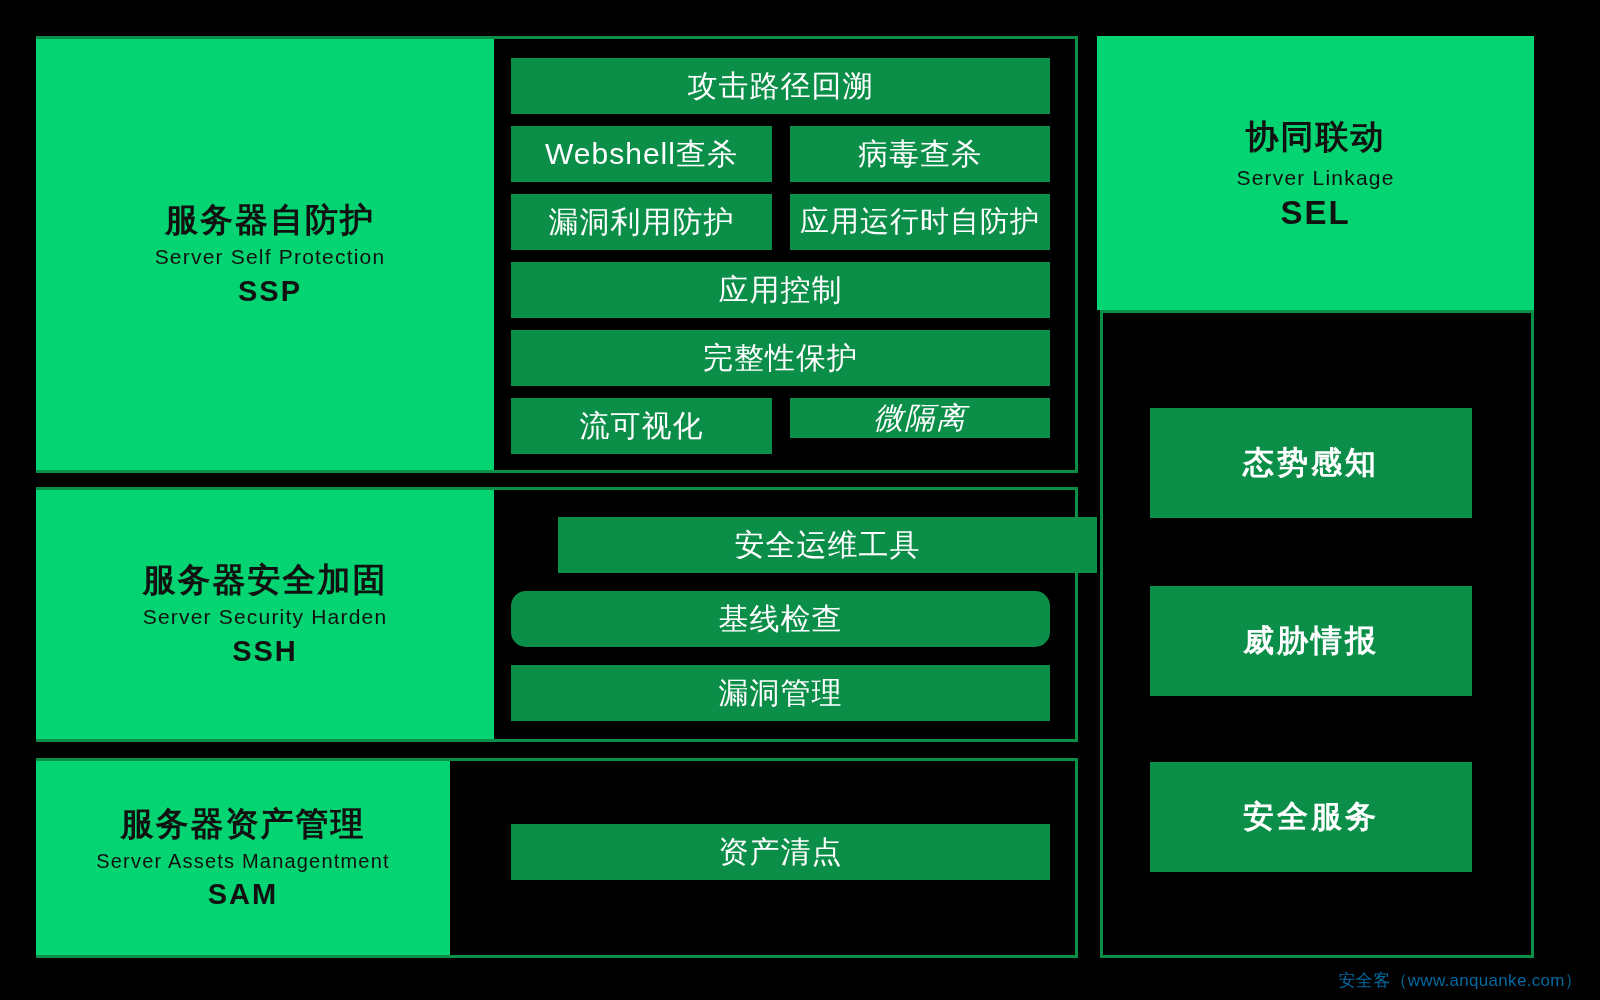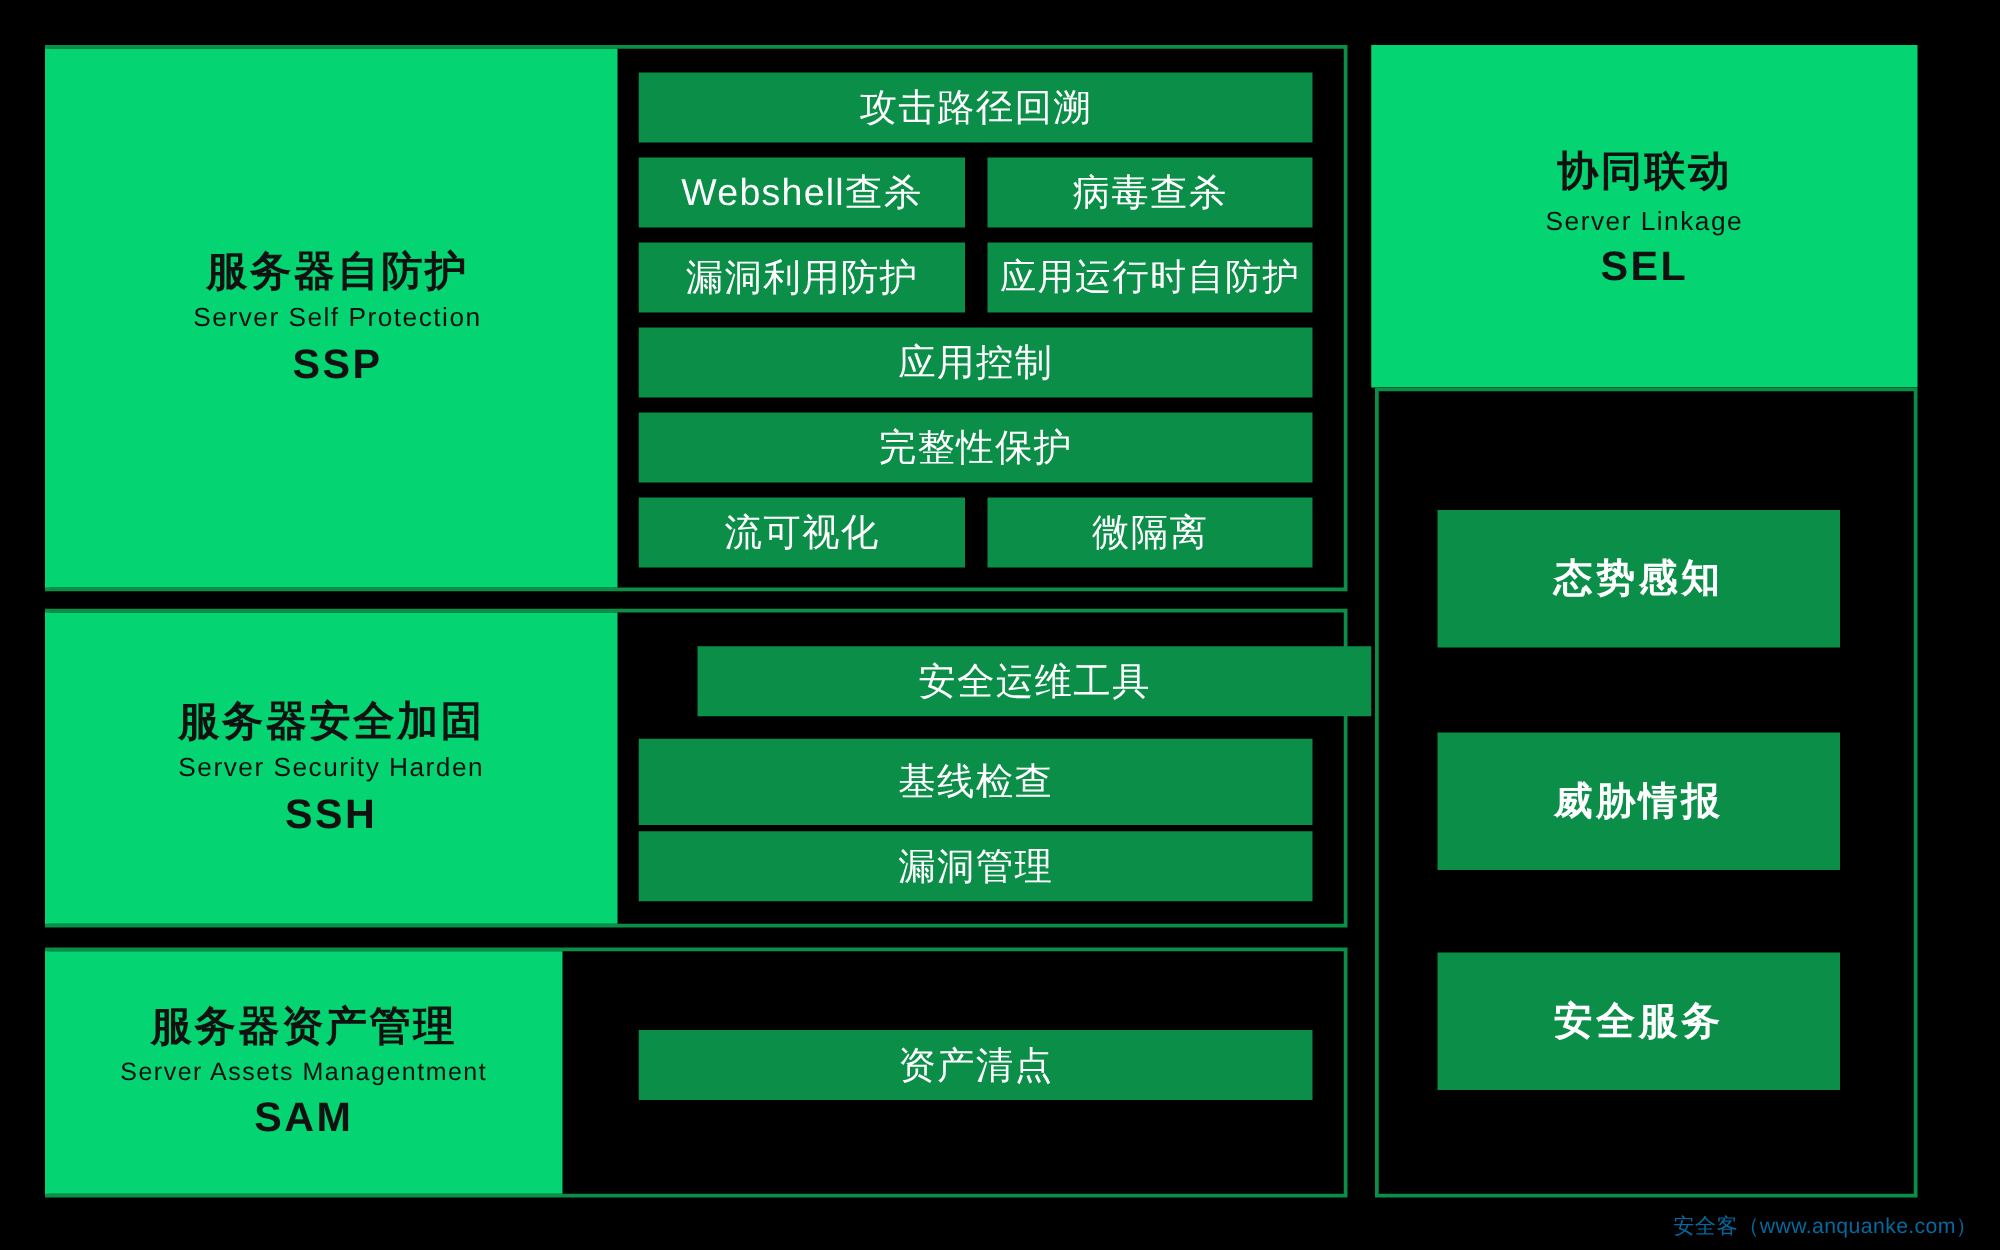--- a/index.html
+++ b/index.html
@@ -48,21 +48,21 @@
     letter-spacing: 2px;
     margin-bottom: 6px;
   }
   .cat-en {
     font-size: 21px;
     font-weight: 400;
     letter-spacing: 1.2px;
     margin-bottom: 4px;
   }
   .cat-ab {
-    font-size: 33px;
+    font-size: 29px;
     font-weight: 700;
     letter-spacing: 2px;
   }
 
   
   .chip {
     position: absolute;
     box-sizing: border-box;
     background: #0a8e48;
     color: #ffffff;
@@ -168,36 +168,36 @@
     <span>应用控制</span>
   </div>
 
   <div class="chip" style="left:511px; top:330px; width:539px; height:56px;">
     <span>完整性保护</span>
   </div>
 
   <div class="chip" style="left:511px; top:398px; width:261px; height:56px;">
     <span>流可视化</span>
   </div>
-  <div class="chip" style="left:790px; top:398px; width:260px; height:56px;">
+  <div class="chip" style="left:790px; top:398px; width:260px; height:40px;font-style:italic;">
     <span>微隔离</span>
   </div>
 
   <div class="frame" style="left:36px; top:487px; width:1042px; height:255px;"></div>
 
   <div class="cat-panel" style="left:36px; top:490px; width:458px; height:249px;">
     <div class="cat-cn">服务器安全加固</div>
     <div class="cat-en">Server Security Harden</div>
     <div class="cat-ab">SSH</div>
   </div>
 
   <div class="chip" style="left:511px; top:517px; width:539px; height:56px;margin-left:47px;">
     <span>安全运维工具</span>
   </div>
-  <div class="chip" style="left:511px; top:591px; width:539px; height:69px;">
+  <div class="chip" style="left:511px; top:591px; width:539px; height:56px;border-radius:15px;">
     <span>基线检查</span>
   </div>
   <div class="chip" style="left:511px; top:665px; width:539px; height:56px;">
     <span>漏洞管理</span>
   </div>
 
   <div class="frame" style="left:36px; top:758px; width:1042px; height:200px;"></div>
 
   <div class="cat-panel" style="left:36px; top:761px; width:414px; height:194px;">
     <div class="cat-cn">服务器资产管理</div>

